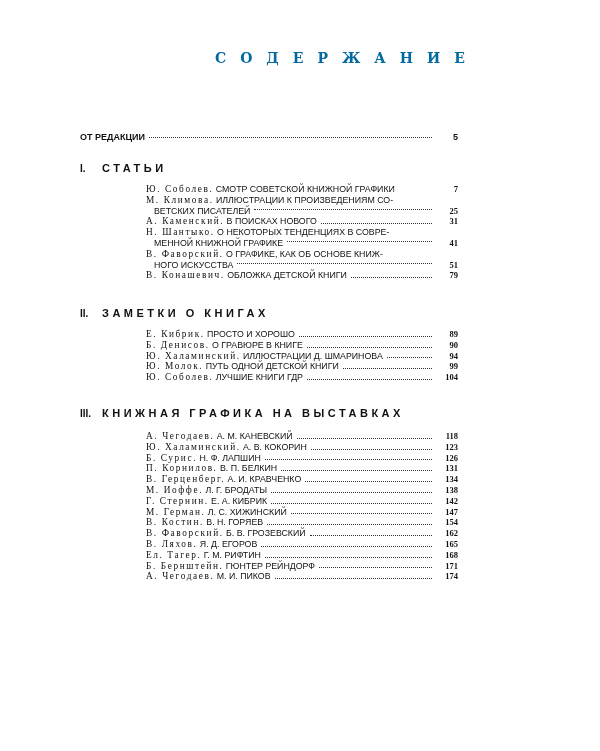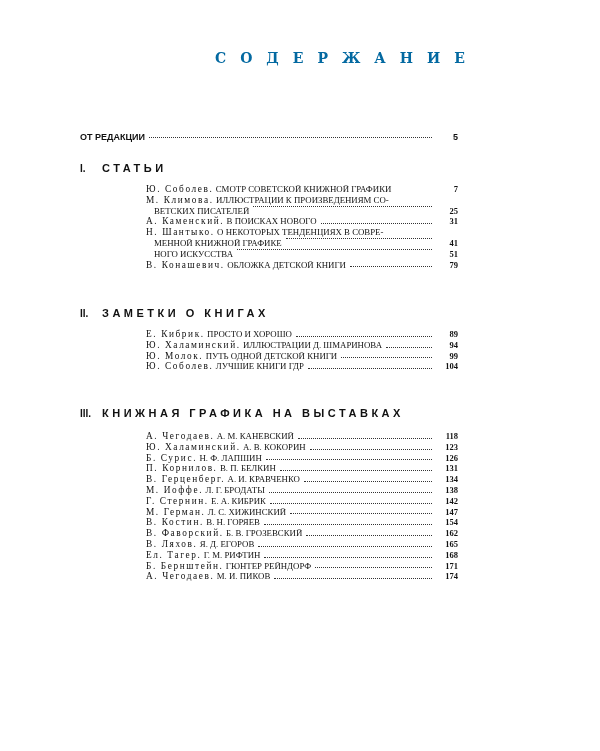--- a/index.html
+++ b/index.html
@@ -73,27 +73,27 @@
       line-height: 10.8px;
     }
     .entry .text {
       flex: 1;
       display: flex;
       align-items: flex-end;
       min-width: 0;
     }
     .entry .body { white-space: nowrap; }
     .entry .wrapped { display: block; }
-    .entry .wrapped .line2 { padding-left: 8px; display: flex; align-items: flex-start; }
+    .entry .wrapped .line2 { padding-left: 8px; display: flex; align-items: center; }
     .entry .author {
       letter-spacing: 1.6px;
       font-family: "Liberation Serif", serif;
     }
     .entry .title {
-      font-family: Liberation Serif, serif;
+      font-family: Liberation Sans, sans-serif;
       font-size: 8.8px;
     }
     .entry .leader {
       flex: 1;
       border-bottom: 1px dotted #333;
       margin: 0 6px 3px 4px;
       min-width: 4px;
     }
     .entry .page {
       width: 20px;
@@ -147,20 +147,21 @@
       <div class="body"><span class="author">Н. Шантыко.</span> <span class="title">О НЕКОТОРЫХ ТЕНДЕНЦИЯХ В СОВРЕ-</span></div>
       <div class="line2">
           <span class="title body">МЕННОЙ КНИЖНОЙ ГРАФИКЕ</span>
           <span class="leader"></span>
         </div>
     </div>
     <span class="page">41</span>
   </div>
   <div class="entry">
     <div class="text wrapped">
+      <div class="body"><span class="author">В. Фаворский.</span> <span class="title">О ГРАФИКЕ, КАК ОБ ОСНОВЕ КНИЖ-</span></div>
       <div class="line2">
           <span class="title body">НОГО ИСКУССТВА</span>
           <span class="leader"></span>
         </div>
     </div>
     <span class="page">51</span>
   </div>
   <div class="entry">
     <div class="text">
         <span class="body"><span class="author">В. Конашевич.</span> <span class="title">ОБЛОЖКА ДЕТСКОЙ КНИГИ</span></span>
@@ -176,20 +177,27 @@
 <div class="entries" style="top:329px">
   <div class="entry">
     <div class="text">
         <span class="body"><span class="author">Е. Кибрик.</span> <span class="title">ПРОСТО И ХОРОШО</span></span>
         <span class="leader"></span>
       </div>
     <span class="page">89</span>
   </div>
   <div class="entry">
     <div class="text">
+        <span class="body"><span class="author">Б. Денисов.</span> <span class="title">О ГРАВЮРЕ В КНИГЕ</span></span>
+        <span class="leader"></span>
+      </div>
+    <span class="page">90</span>
+  </div>
+  <div class="entry">
+    <div class="text">
         <span class="body"><span class="author">Ю. Халаминский.</span> <span class="title">ИЛЛЮСТРАЦИИ Д. ШМАРИНОВА</span></span>
         <span class="leader"></span>
       </div>
     <span class="page">94</span>
   </div>
   <div class="entry">
     <div class="text">
         <span class="body"><span class="author">Ю. Молок.</span> <span class="title">ПУТЬ ОДНОЙ ДЕТСКОЙ КНИГИ</span></span>
         <span class="leader"></span>
       </div>

